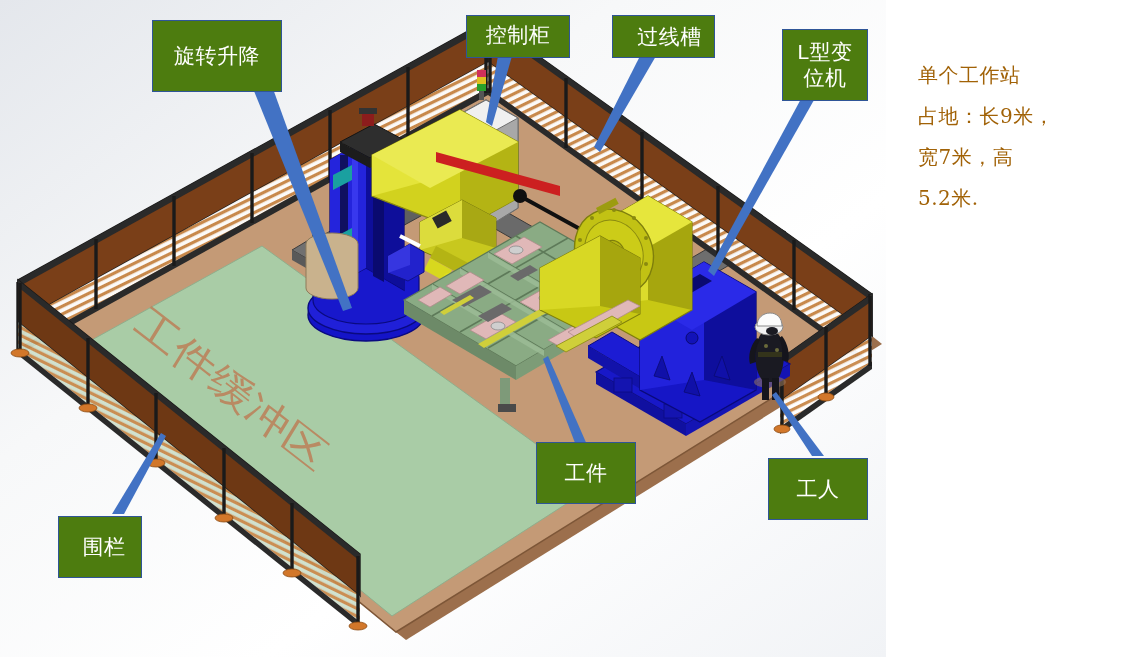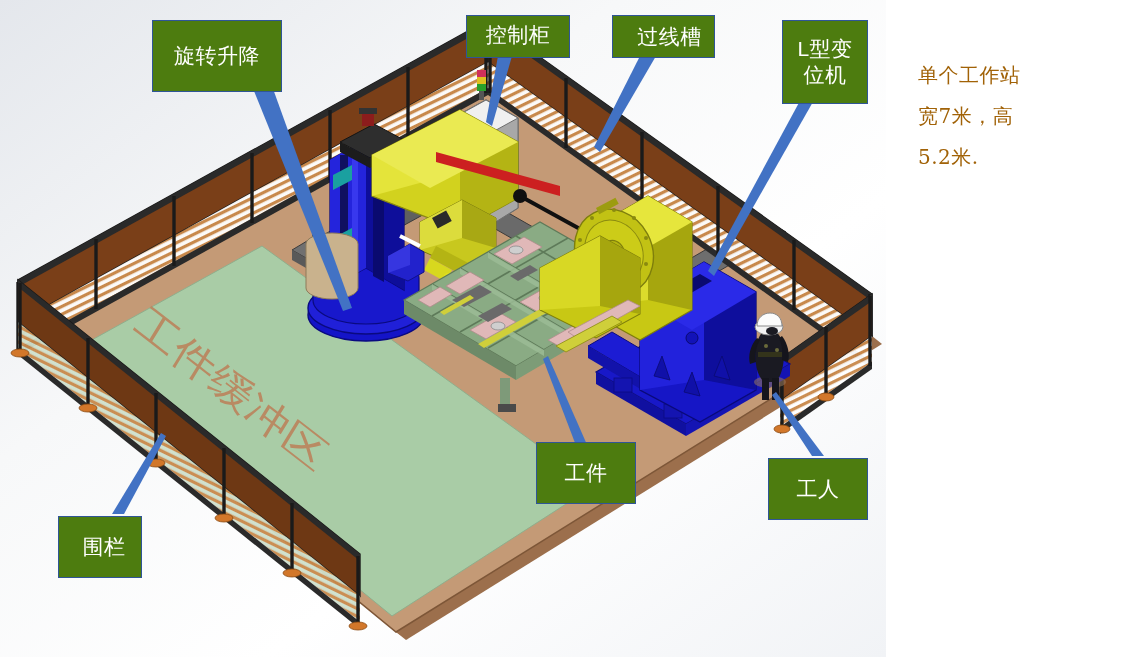--- a/index.html
+++ b/index.html
@@ -424,38 +424,39 @@
   </div>
 
   <div class="callout" style="left:466px; top:15px; width:104px; height:43px;font-family:Liberation Mono, monospace;">
     <span>控制柜</span>
   </div>
 
   <div class="callout" style="left:612px; top:15px; width:103px; height:43px;padding-left:12px;">
     <span>过线槽</span>
   </div>
 
-  <div class="callout" style="left:782px; top:20px; width:86px; height:84px;">
+  <div class="callout" style="left:782px; top:29px; width:86px; height:72px;">
     <span>
       <span>L型变</span>
       <span>位机</span>
     </span>
   </div>
 
   <div class="callout" style="left:536px; top:442px; width:100px; height:62px;">
     <span>工件</span>
   </div>
 
   <div class="callout" style="left:768px; top:458px; width:100px; height:62px;">
     <span>工人</span>
   </div>
 
   <div class="callout" style="left:58px; top:516px; width:84px; height:62px;padding-left:8px;">
     <span>围栏</span>
   </div>
 
   <div id="spec-text">
     <span class="spec-line">单个工作站</span>
+    <span class="spec-line">占地：长9米，</span>
     <span class="spec-line">宽7米，高</span>
     <span class="spec-line">5.2米.</span>
   </div>
 
 </div>
 
 </body></html>

